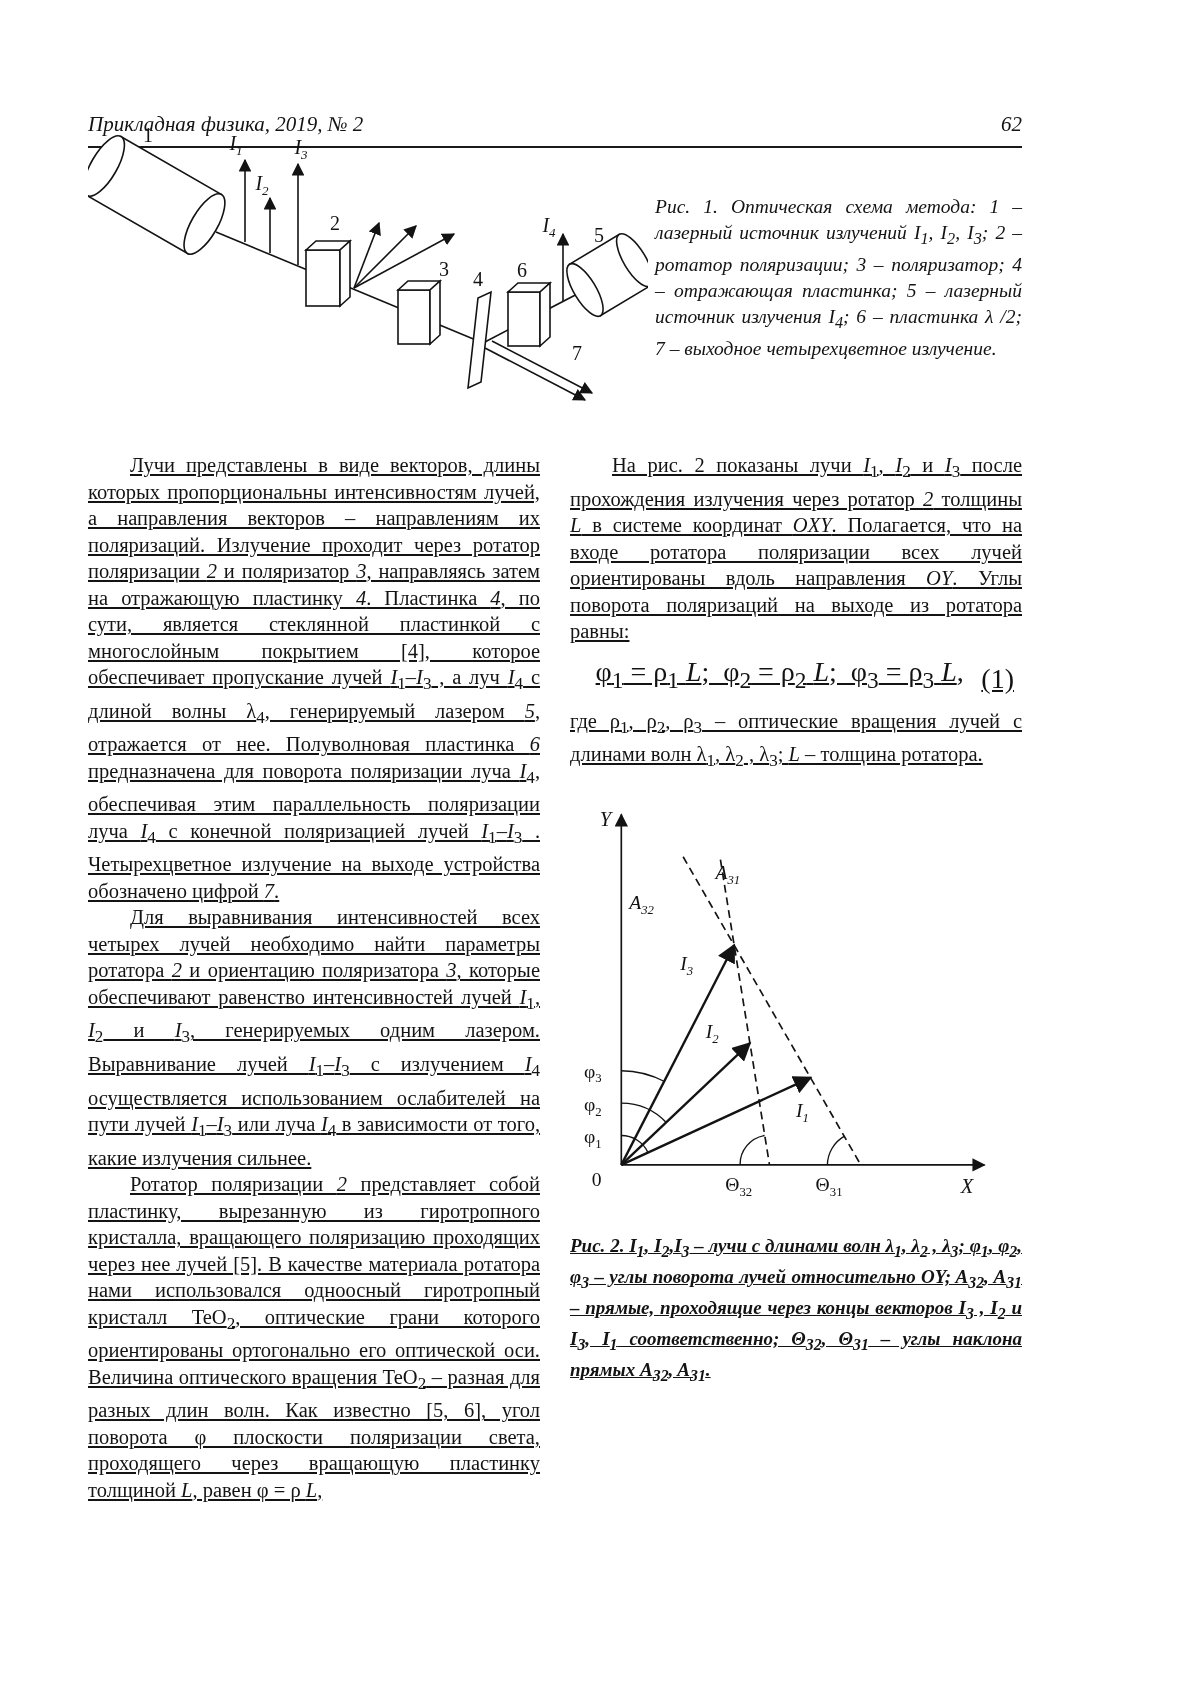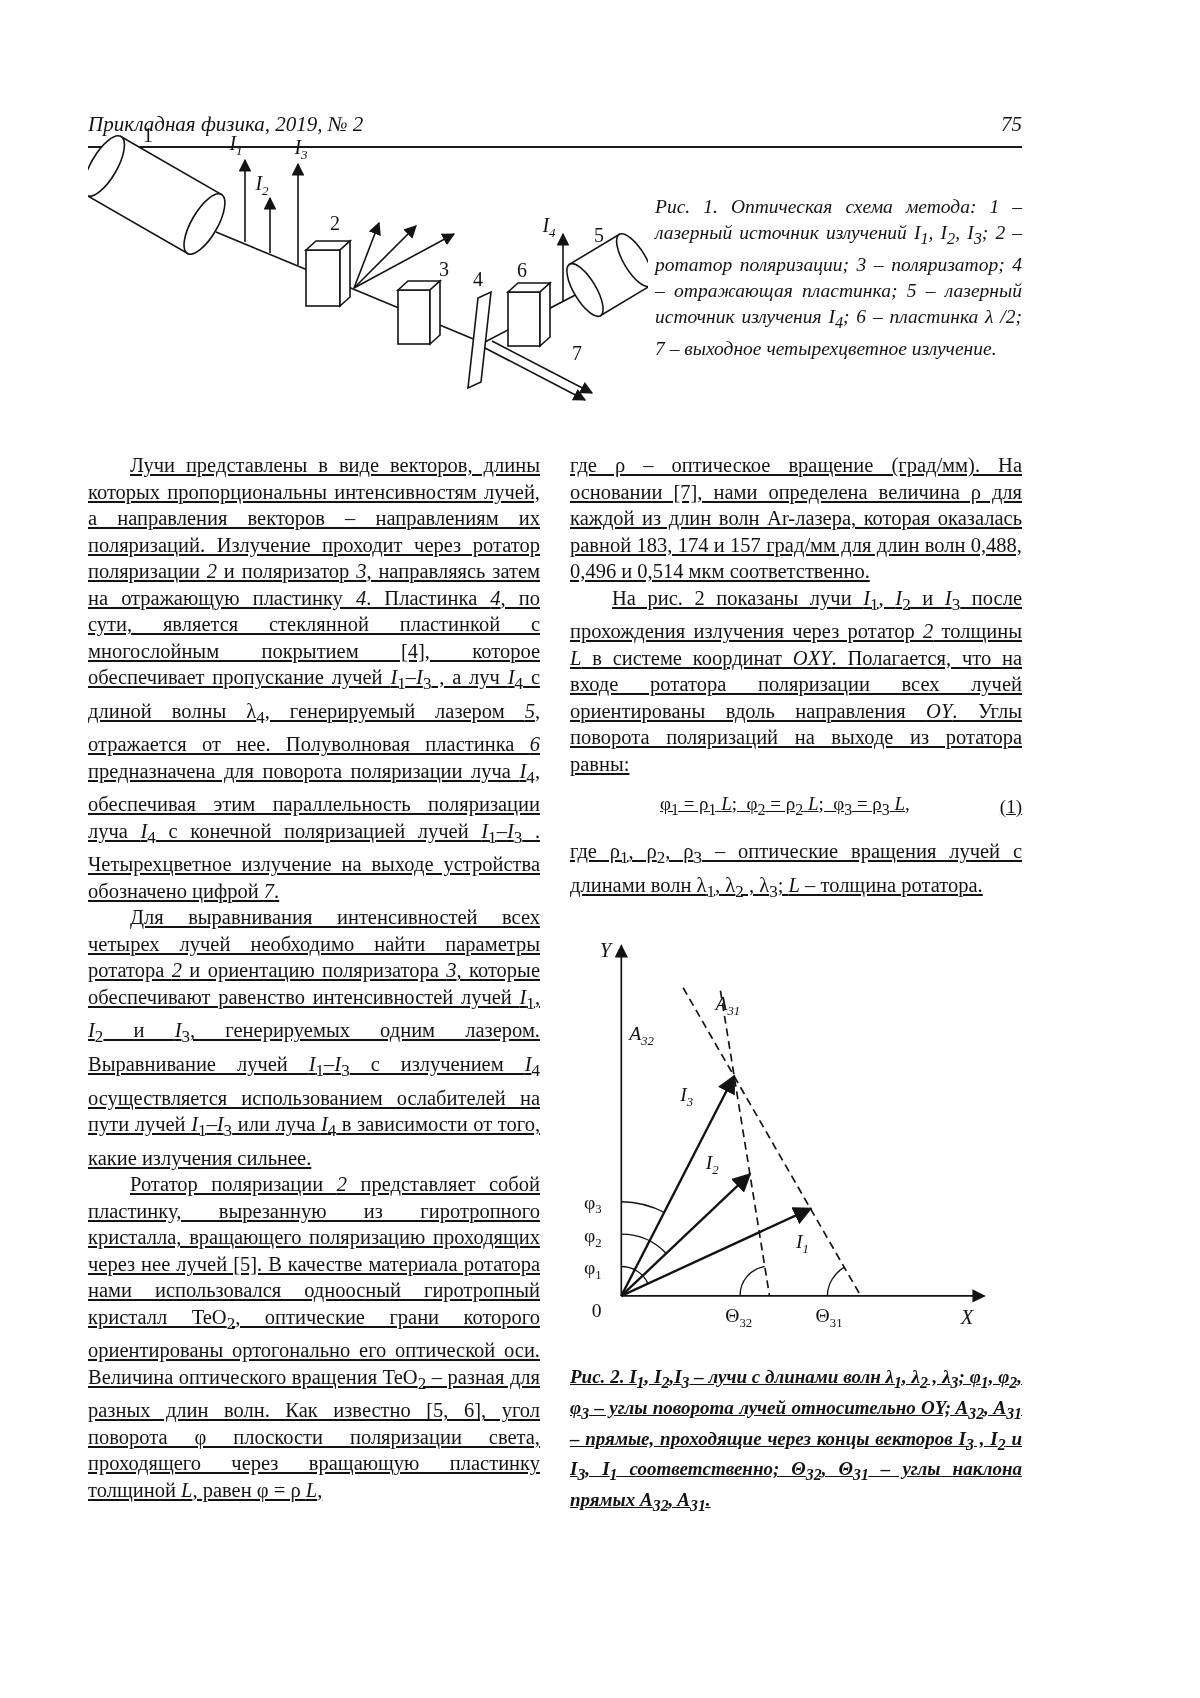--- a/index.html
+++ b/index.html
@@ -22,41 +22,41 @@
     text-align:justify;
   }
   .col {
     position:absolute; top:452px; width:452px;
     font-size:20.5px; line-height:26.5px; text-align:justify;text-decoration:underline;
   }
   .col-left { left:88px; }
   .col-right { left:570px; }
   .col p { text-indent:42px; }
   .col p.noindent { text-indent:0; }
-  .equation { display:flex; align-items:center; margin:14px 0 15px; font-size:19px; }
+  .equation { display:flex; align-items:flex-end; margin:14px 8px 15px; font-size:28px; }
   .eq-body { flex:1; text-align:center; }
   .eq-num { }
   .fig2 { margin-top:16px; }
   .fig2-caption {
     margin-top:14px; font-size:19px; line-height:25px;
     font-weight:bold; font-style:italic; text-align:justify;
   }
   .fig-svg text { font-size:20px; fill:#131313; font-family:"Liberation Serif", serif; }
   .fig-svg .it { font-style:italic; }
   .fig-svg .sub { font-size:13px; }
   .fig-svg .ax-label { font-size:21px; font-style:italic; }
 </style>
 </head>
 <body>
 
 <div class="page">
 
   <div class="header">
     <span>Прикладная физика, 2019, № 2</span>
-    <span>75</span>
+    <span>62</span>
   </div>
 
   <div class="fig1">
     <svg class="fig-svg" viewBox="0 0 560 322" width="560" height="322">
       <defs>
         <marker id="ah1" viewBox="0 0 10 10" refX="9" refY="5" markerWidth="8" markerHeight="8" orient="auto-start-reverse">
           <path d="M0,0 L10,5 L0,10 Z" fill="#131313"></path>
         </marker>
       </defs>
 
@@ -128,21 +128,20 @@
 
   <div class="fig1-caption">Рис. 1. Оптическая схема метода: 1 – лазерный источник излучений I<sub>1</sub>, I<sub>2</sub>, I<sub>3</sub>; 2 – ротатор поляризации; 3 – поляризатор; 4 – отражающая пластинка; 5 – лазерный источник излучения I<sub>4</sub>; 6 – пластинка λ /2; 7 – выходное четырехцветное излучение.</div>
 
   <div class="col col-left">
     <p>Лучи представлены в виде векторов, длины которых пропорциональны интенсивностям лучей, а направления векторов – направлениям их поляризаций. Излучение проходит через ротатор поляризации <i>2</i> и поляризатор <i>3</i>, направляясь затем на отражающую пластинку <i>4</i>. Пластинка <i>4</i>, по сути, является стеклянной пластинкой с многослойным покрытием [4], которое обеспечивает пропускание лучей <i>I</i><sub>1</sub>–<i>I</i><sub>3</sub> , а луч <i>I</i><sub>4</sub> с длиной волны λ<sub>4</sub>, генерируемый лазером <i>5</i>, отражается от нее. Полуволновая пластинка <i>6</i> предназначена для поворота поляризации луча <i>I</i><sub>4</sub>, обеспечивая этим параллельность поляризации луча <i>I</i><sub>4</sub> с конечной поляризацией лучей <i>I</i><sub>1</sub>–<i>I</i><sub>3</sub> . Четырехцветное излучение на выходе устройства обозначено цифрой <i>7</i>.</p>
     <p>Для выравнивания интенсивностей всех четырех лучей необходимо найти параметры ротатора <i>2</i> и ориентацию поляризатора <i>3</i>, которые обеспечивают равенство интенсивностей лучей <i>I</i><sub>1</sub>, <i>I</i><sub>2</sub> и <i>I</i><sub>3</sub>, генерируемых одним лазером. Выравнивание лучей <i>I</i><sub>1</sub>–<i>I</i><sub>3</sub> с излучением <i>I</i><sub>4</sub> осуществляется использованием ослабителей на пути лучей <i>I</i><sub>1</sub>–<i>I</i><sub>3</sub> или луча <i>I</i><sub>4</sub> в зависимости от того, какие излучения сильнее.</p>
     <p>Ротатор поляризации <i>2</i> представляет собой пластинку, вырезанную из гиротропного кристалла, вращающего поляризацию проходящих через нее лучей [5]. В качестве материала ротатора нами использовался одноосный гиротропный кристалл TeO<sub>2</sub>, оптические грани которого ориентированы ортогонально его оптической оси. Величина оптического вращения TeO<sub>2</sub> – разная для разных длин волн. Как известно [5, 6], угол поворота φ плоскости поляризации света, проходящего через вращающую пластинку толщиной <i>L</i>, равен φ = ρ <i>L</i>,</p>
   </div>
 
   <div class="col col-right">
-    <p class="noindent">где ρ – оптическое вращение (град/мм). На основании [7], нами определена величина ρ для каждой из длин волн Ar-лазера, которая оказалась равной 183, 174 и 157 град/мм для длин волн 0,488, 0,496 и 0,514 мкм соответственно.</p>
     <p>На рис. 2 показаны лучи <i>I</i><sub>1</sub>, <i>I</i><sub>2</sub> и <i>I</i><sub>3</sub> после прохождения излучения через ротатор <i>2</i> толщины <i>L</i> в системе координат <i>OXY</i>. Полагается, что на входе ротатора поляризации всех лучей ориентированы вдоль направления <i>OY</i>. Углы поворота поляризаций на выходе из ротатора равны:</p>
 
     <div class="equation">
       <span class="eq-body">φ<sub>1</sub> = ρ<sub>1</sub> <i>L</i>;&nbsp;&nbsp;φ<sub>2</sub> = ρ<sub>2</sub> <i>L</i>;&nbsp;&nbsp;φ<sub>3</sub> = ρ<sub>3</sub> <i>L</i>,</span>
       <span class="eq-num">(1)</span>
     </div>
 
     <p class="noindent">где ρ<sub>1</sub>, ρ<sub>2</sub>, ρ<sub>3</sub> – оптические вращения лучей с длинами волн λ<sub>1</sub>, λ<sub>2</sub> , λ<sub>3</sub>; <i>L</i> – толщина ротатора.</p>
 
     <div class="fig2">

